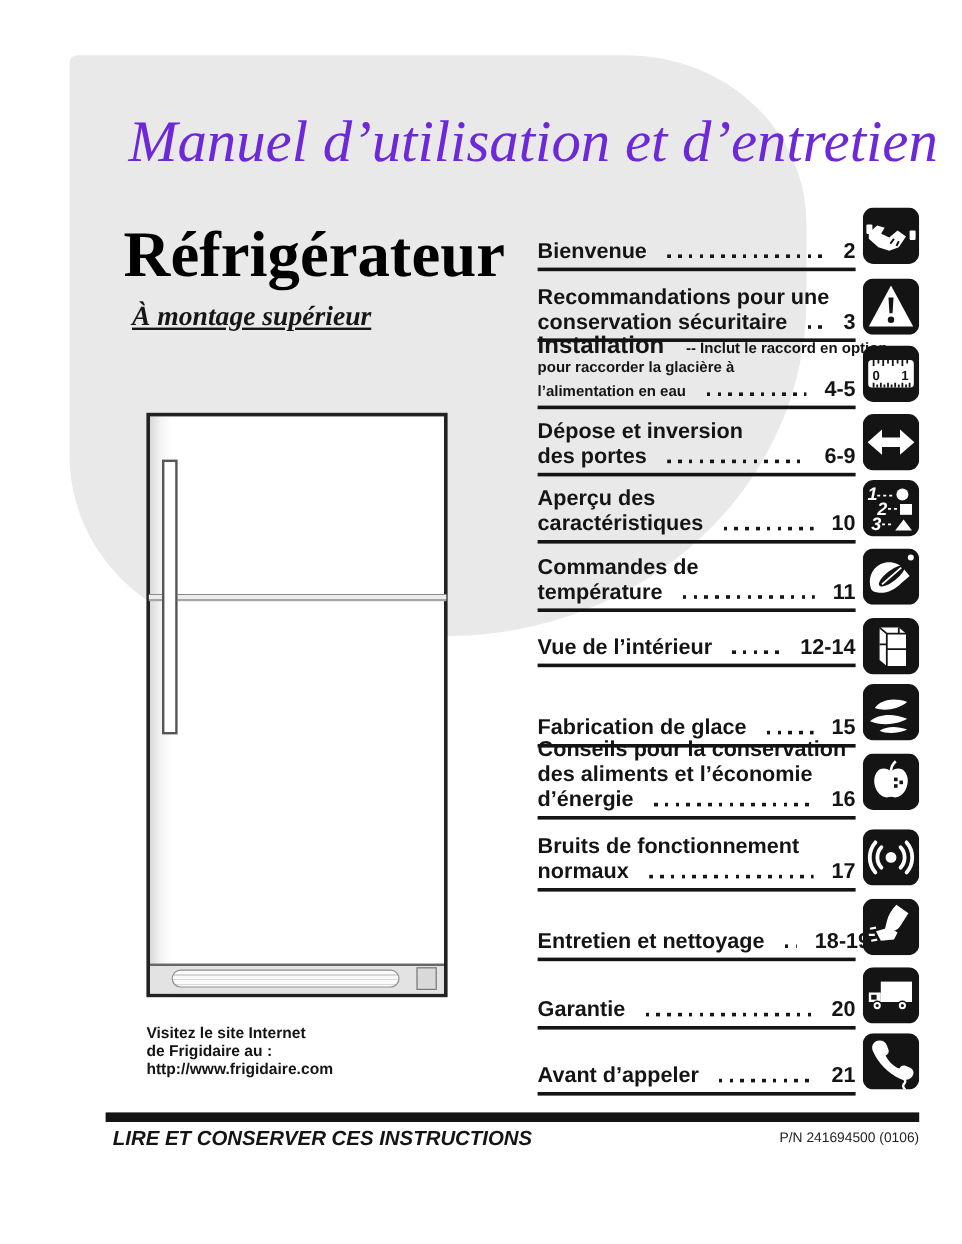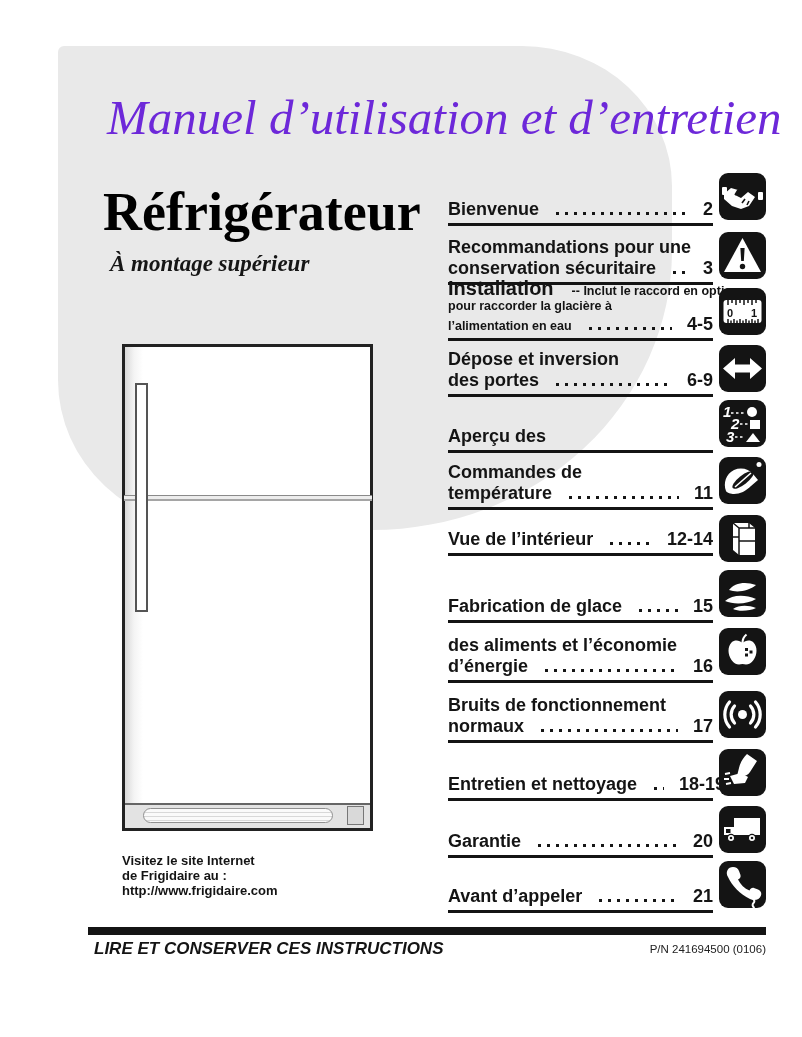--- a/index.html
+++ b/index.html
@@ -9,21 +9,21 @@
   
   .blob{position:absolute;left:58px;top:46px;width:614px;height:484px;background:#e9e9e9;
         border-radius:6px 150px 300px 160px / 6px 140px 280px 150px;}
 
   
   .manual-title{position:absolute;left:107px;top:93px;font:italic 49px/49px "Liberation Serif",serif;
         color:#6d28d9;white-space:nowrap;letter-spacing:0px;}
   .product-title{position:absolute;left:103px;top:185px;font:bold 54px/54px "Liberation Serif",serif;
         color:#000000;white-space:nowrap;}
   .product-subtitle{position:absolute;left:110px;top:252px;font:italic bold 23px/23px "Liberation Serif",serif;
-        color:#161616;white-space:nowrap;}
+        color:#161616;white-space:nowrap;text-decoration:underline;}
 
   
   .fridge{position:absolute;left:122px;top:344px;width:251px;height:487px;box-sizing:border-box;
         border:3px solid #222;background:linear-gradient(90deg,#d9d9d9 0px,#f4f4f4 9px,#fff 18px);}
   .fridge .divider{position:absolute;left:-1px;right:-2px;top:148px;height:6px;
         background:linear-gradient(#8a8a8a 0 1px,#ededed 1px 4px,#a5a5a5 4px 6px);}
   .fridge .handle{position:absolute;left:10px;top:36px;width:13px;height:229px;box-sizing:border-box;
         background:#fff;border:2px solid #555;z-index:2;}
   .fridge .kick{position:absolute;left:0;right:0;bottom:0;height:23px;background:#e3e3e3;border-top:2px solid #666;}
   .fridge .grille{position:absolute;left:18px;top:3px;width:190px;height:15px;box-sizing:border-box;
@@ -119,20 +119,25 @@
       <span class="big">des portes</span>
       <span class="leader"></span>
       <span class="pg">6-9</span>
     </div>
   </div>
 
   <div class="toc-row" style="top:405px;height:48px">
     <div class="tl">
         <span class="big">Aperçu des</span>
       </div>
+    <div class="tl">
+      <span class="big">caractéristiques</span>
+      <span class="leader"></span>
+      <span class="pg">10</span>
+    </div>
   </div>
 
   <div class="toc-row" style="top:462px;height:48px">
     <div class="tl">
         <span class="big">Commandes de</span>
       </div>
     <div class="tl">
       <span class="big">température</span>
       <span class="leader"></span>
       <span class="pg">11</span>
@@ -149,20 +154,23 @@
 
   <div class="toc-row" style="top:583px;height:40px">
     <div class="tl">
       <span class="big">Fabrication de glace</span>
       <span class="leader"></span>
       <span class="pg">15</span>
     </div>
   </div>
 
   <div class="toc-row" style="top:614px;height:69px">
+    <div class="tl">
+        <span class="big">Conseils pour la conservation</span>
+      </div>
     <div class="tl">
         <span class="big">des aliments et l’économie</span>
       </div>
     <div class="tl">
       <span class="big">d’énergie</span>
       <span class="leader"></span>
       <span class="pg">16</span>
     </div>
   </div>
 

